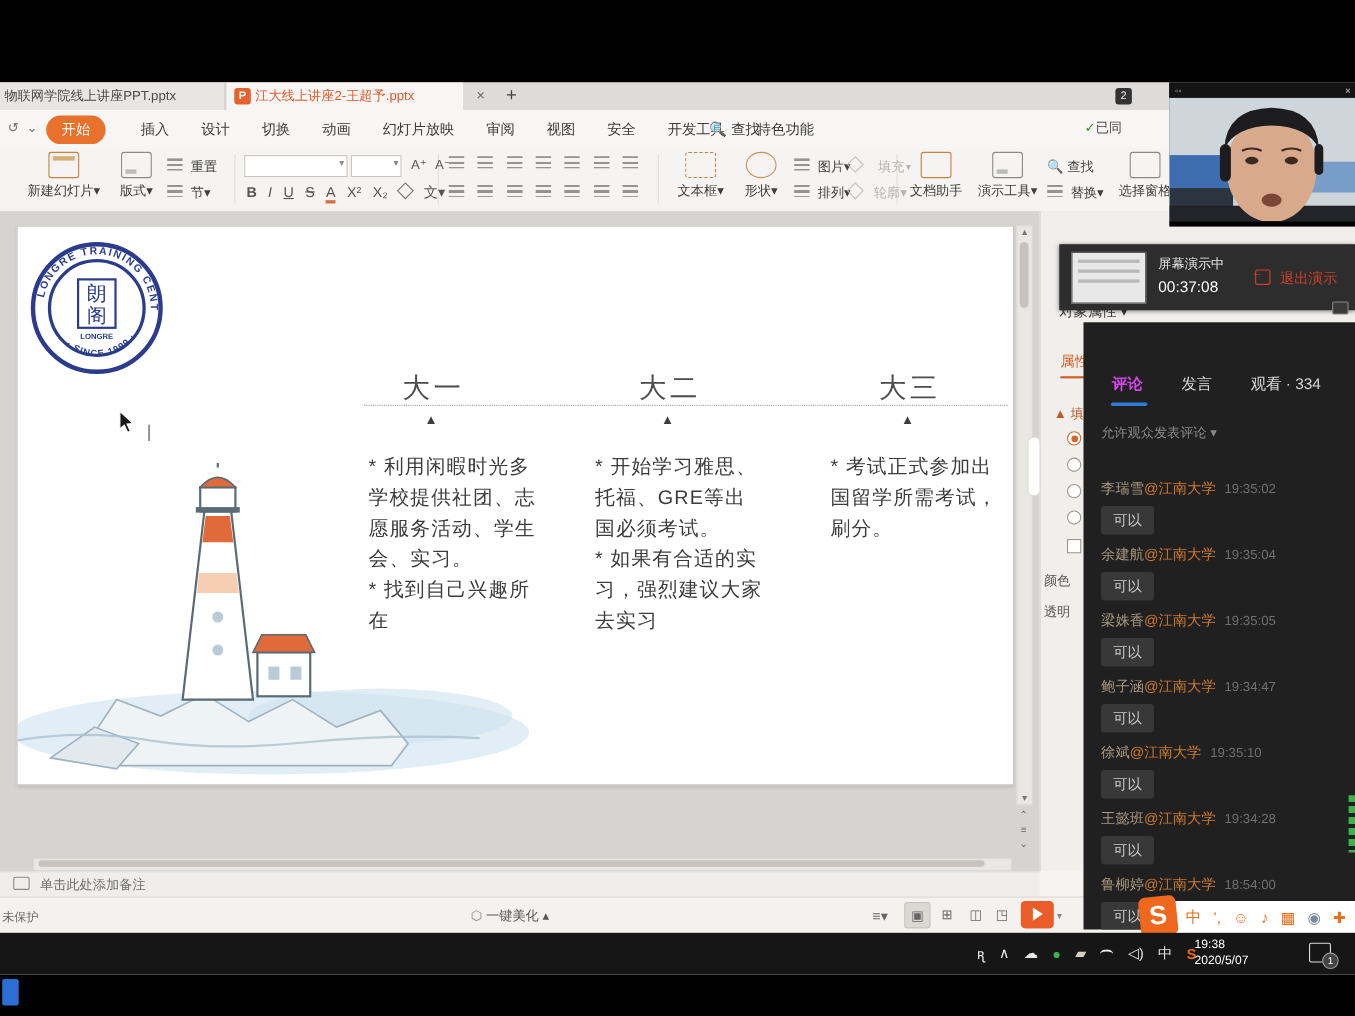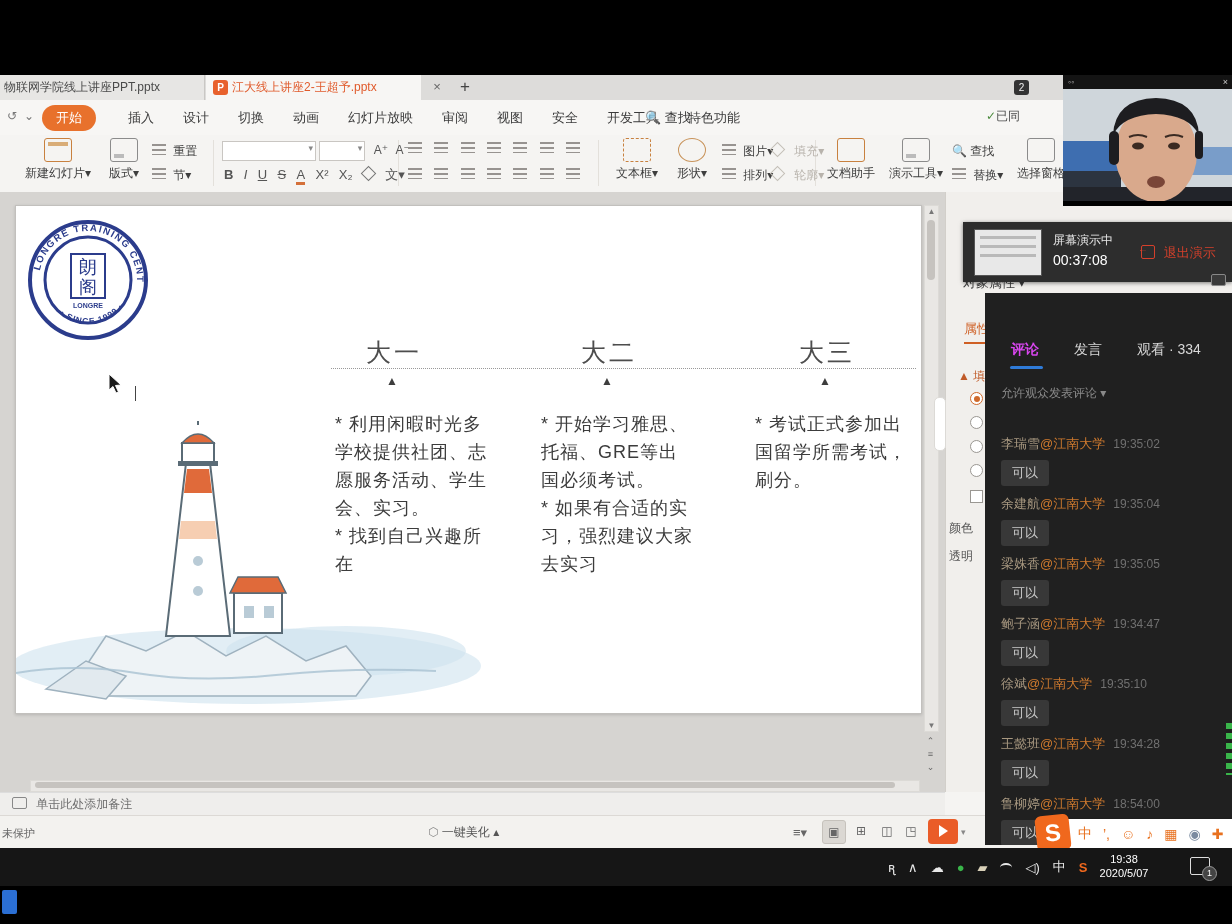--- a/index.html
+++ b/index.html
@@ -116,21 +116,21 @@
           font-size:10px;text-align:center;line-height:15px;z-index:8;}
   
   .sogou{position:absolute;left:1040px;top:819px;width:192px;height:30px;background:#fff;border-radius:4px 0 0 4px;
          box-shadow:0 1px 3px rgba(0,0,0,.4);z-index:8;}
   .slogo{position:absolute;left:-4px;top:-4px;width:34px;height:36px;background:#f0681d;border-radius:6px;transform:rotate(-6deg);
          color:#fff;font-weight:bold;font-size:24px;text-align:center;line-height:36px;}
   .sicons{position:absolute;left:38px;top:0;height:30px;display:flex;align-items:center;gap:11px;color:#e8711f;font-size:14px;}
   
   .taskbar{position:absolute;left:0;top:848px;width:1232px;height:38px;background:#161616;z-index:9;color:#e8e8e8;}
   .tb-icons{position:absolute;left:888px;top:0;height:38px;display:flex;align-items:center;gap:13px;font-size:13px;}
-  .tb-clock{position:absolute;left:1086px;top:4px;width:76px;text-align:center;font-size:11px;line-height:14px;color:#fff;}
+  .tb-clock{position:absolute;left:1086px;top:4px;width:76px;text-align:left;font-size:11px;line-height:14px;color:#fff;}
   .tb-notif{position:absolute;left:1190px;top:9px;width:18px;height:16px;border:1.5px solid #ddd;border-radius:2px;}
   .tb-badge{position:absolute;left:1202px;top:18px;width:13px;height:13px;background:#444;border:1px solid #999;border-radius:50%;
             color:#fff;font-size:9px;text-align:center;line-height:13px;}
   .wifiico{width:12px;height:7px;border-top:2px solid #e8e8e8;border-radius:50% 50% 0 0;}
   .appicon7{position:absolute;left:2px;top:890px;width:15px;height:24px;background:#2b6fd4;border-radius:2px;z-index:9;}
   .bottomblack{position:absolute;left:0;top:886px;width:1232px;height:38px;background:#000;z-index:8;}
   .cursor{position:absolute;left:108px;top:182px;z-index:4;}
 </style>
 </head>
 <body>
@@ -245,21 +245,21 @@
         <span>形状</span>▾
       </div>
       <div class="smallrow" style="left:722px;top:8px;">
         <span class="lineico" style="margin-right:4px;"></span>
         <span>图片</span>▾
       </div>
       <div class="smallrow" style="left:722px;top:32px;">
         <span class="lineico" style="margin-right:4px;"></span>
         <span>排列</span>▾
       </div>
-      <div class="smallrow disabled" style="left:772px;top:8px;">
+      <div class="smallrow disabled" style="left:772px;top:8px;font-family:Liberation Mono, monospace;">
         <span class="diam" style="border-color:#c4bfb8;"></span>
         <span>填充</span>▾
       </div>
       <div class="smallrow disabled" style="left:772px;top:32px;">
         <span class="diam" style="border-color:#c4bfb8;"></span>
         <span>轮廓</span>▾
       </div>
 
       <div class="bigbtn" style="left:822px;width:58px;">
         <div class="bicon orange"></div>

